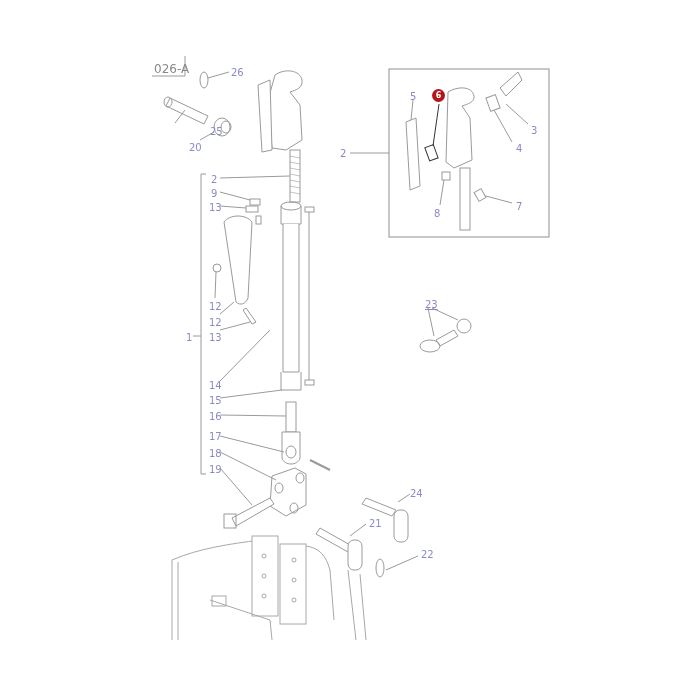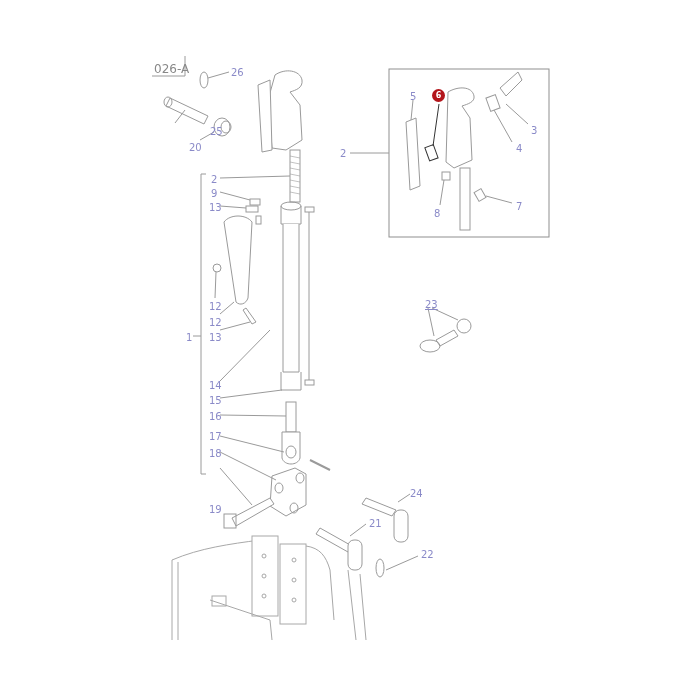--- a/index.html
+++ b/index.html
@@ -157,21 +157,21 @@
   <span class="callout" style="left:209px;top:203px;">13</span>
   <span class="callout" style="left:209px;top:302px;">12</span>
   <span class="callout" style="left:209px;top:318px;">12</span>
   <span class="callout" style="left:186px;top:333px;">1</span>
   <span class="callout" style="left:209px;top:333px;">13</span>
   <span class="callout" style="left:209px;top:381px;">14</span>
   <span class="callout" style="left:209px;top:396px;">15</span>
   <span class="callout" style="left:209px;top:412px;">16</span>
   <span class="callout" style="left:209px;top:432px;">17</span>
   <span class="callout" style="left:209px;top:449px;">18</span>
-  <span class="callout" style="left:209px;top:465px;margin-top:40px;">19</span>
+  <span class="callout" style="left:209px;top:465px;">19</span>
   <span class="callout" style="left:340px;top:149px;">2</span>
   <span class="callout" style="left:410px;top:92px;">5</span>
   <span class="callout" style="left:531px;top:126px;">3</span>
   <span class="callout" style="left:516px;top:144px;">4</span>
   <span class="callout" style="left:434px;top:209px;">8</span>
   <span class="callout" style="left:516px;top:202px;">7</span>
   <span class="callout" style="left:425px;top:300px;text-decoration:underline;">23</span>
   <span class="callout" style="left:410px;top:489px;">24</span>
   <span class="callout" style="left:369px;top:519px;">21</span>
   <span class="callout" style="left:421px;top:550px;">22</span>

